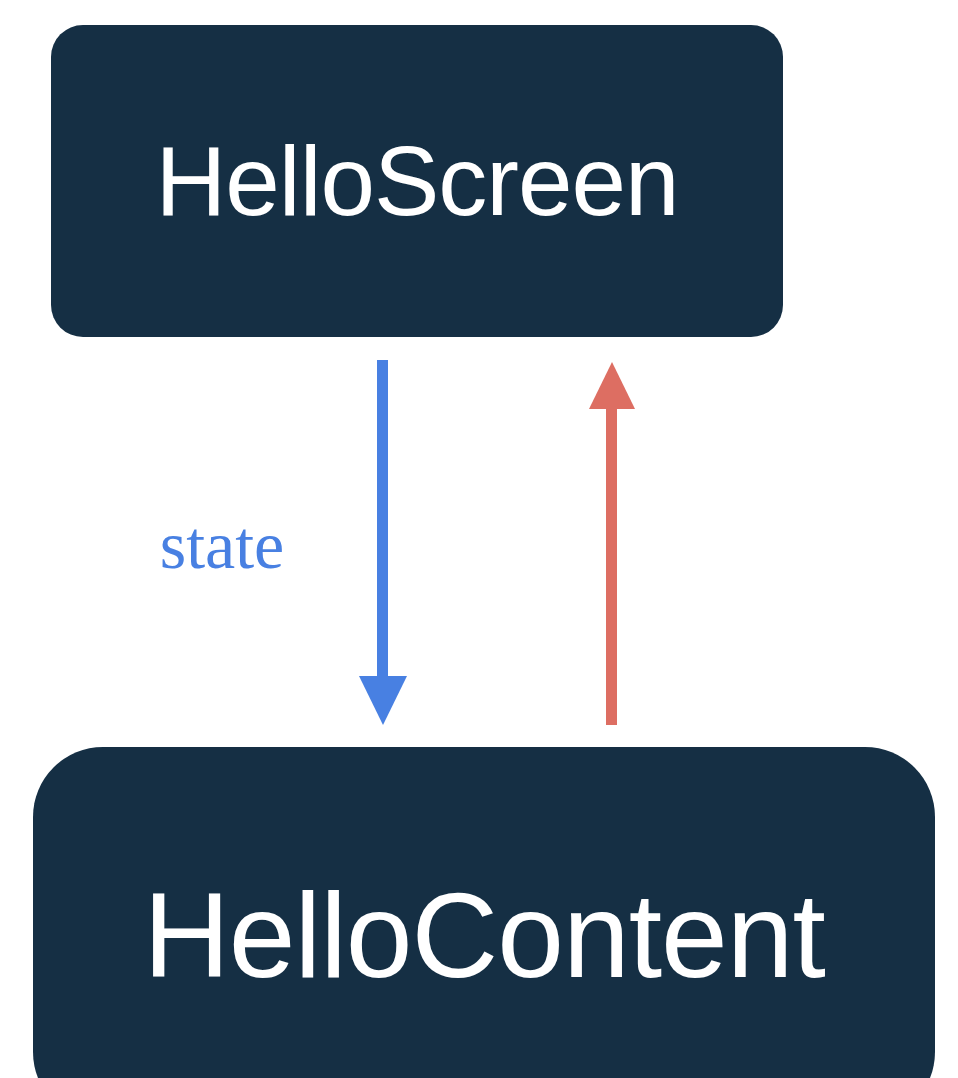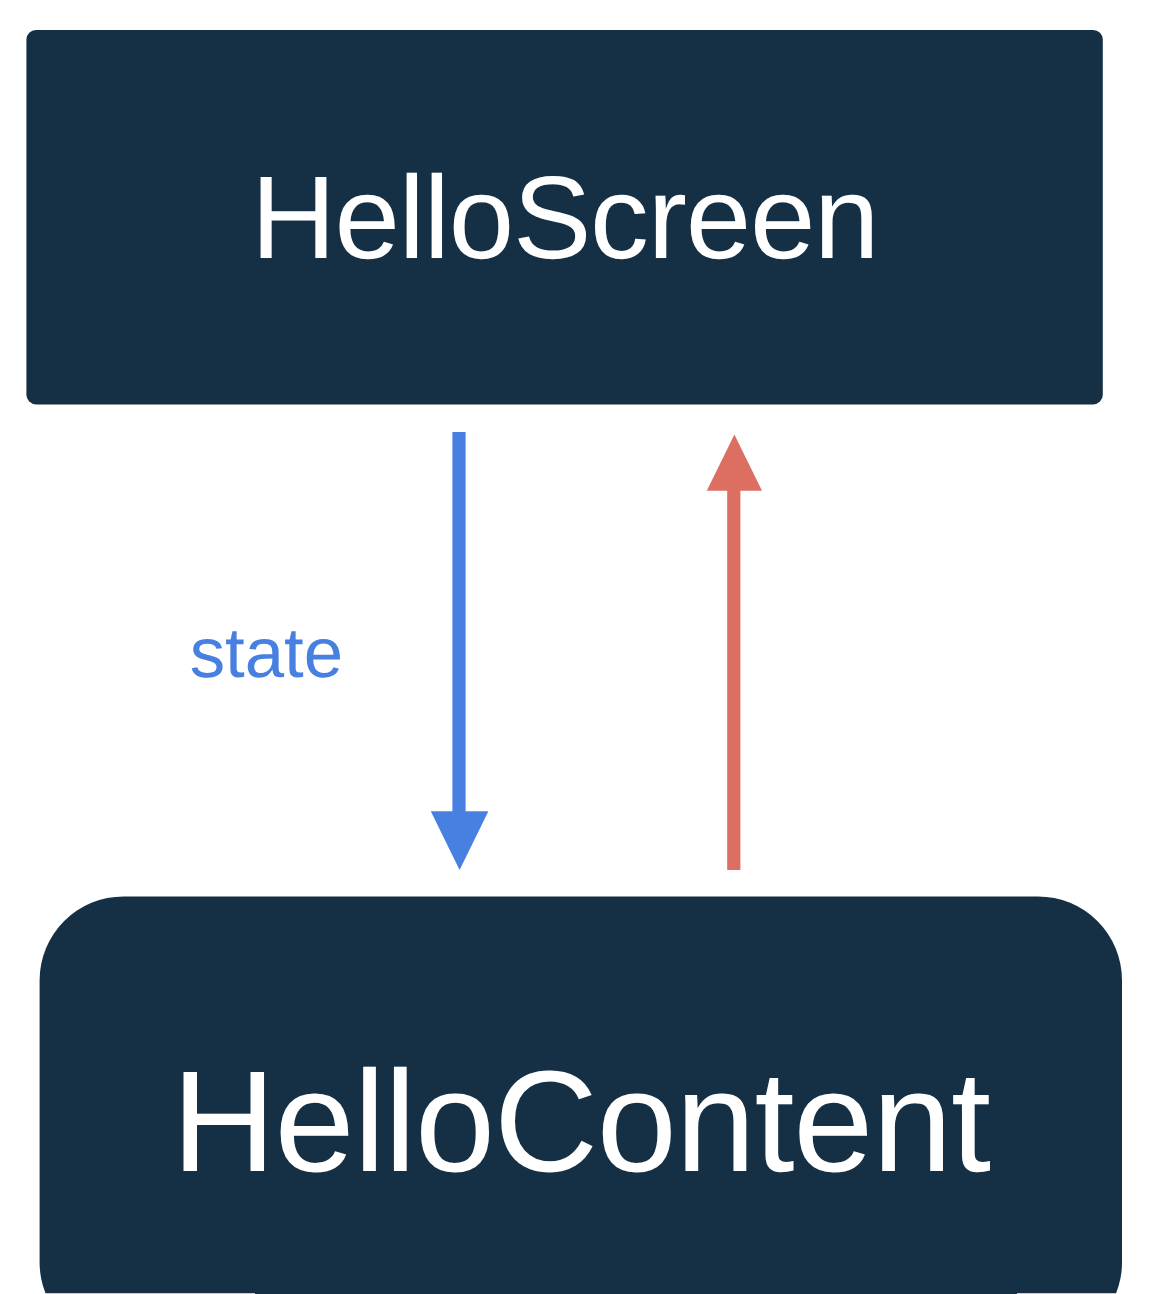--- a/index.html
+++ b/index.html
@@ -16,25 +16,25 @@
     overflow: hidden;
   }
   .node {
     position: absolute;
     background: #152f44;
     display: flex;
     align-items: center;
     justify-content: center;
   }
   .node-top {
-    left: 22px;
+    left: 51px;
     top: 25px;
-    width: 897px;
+    width: 732px;
     height: 312px;
-    border-radius: 8px;
+    border-radius: 32px;
   }
   .node-bottom {
     left: 33px;
     top: 747px;
     width: 902px;
     height: 375px;
     border-radius: 70px;
   }
   .node-label {
     color: #ffffff;
@@ -76,23 +76,24 @@
   .head-event {
     left: 589px;
     top: 362px;
     border-left: 23px solid transparent;
     border-right: 23px solid transparent;
     border-bottom: 47px solid #dd6e62;
   }
   .edge-label {
     position: absolute;
     transform: translate(-50%, -50%);
-    font-size: 59px;
+    font-size: 68px;
     line-height: 1;
     white-space: nowrap;
+    font-family: Liberation Serif, serif;
   }
   .label-state {
     left: 222px;
     top: 545px;
     color: #4880e2;
   }
   .label-event {
     left: 782px;
     top: 549px;
     color: #dd6e62;

